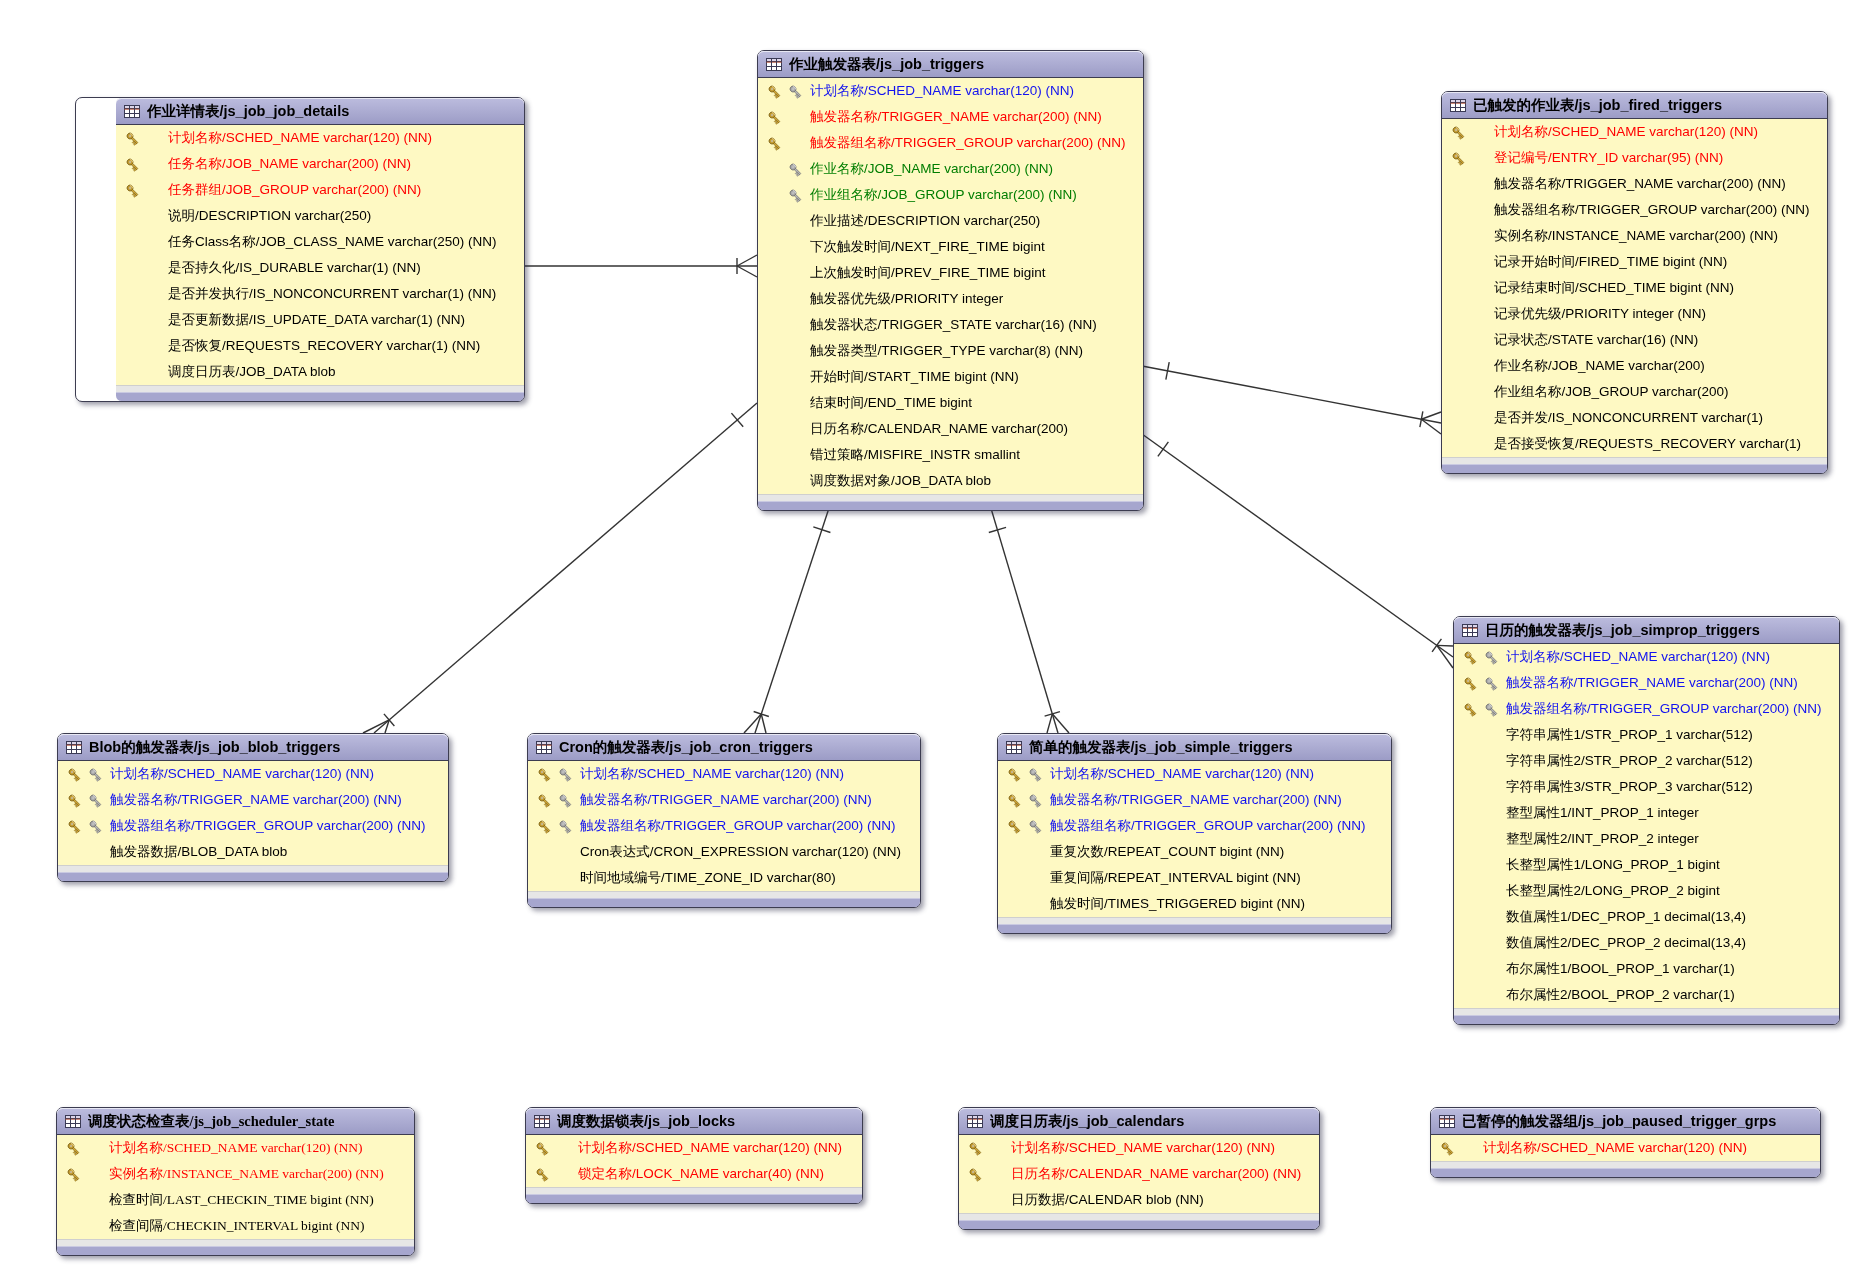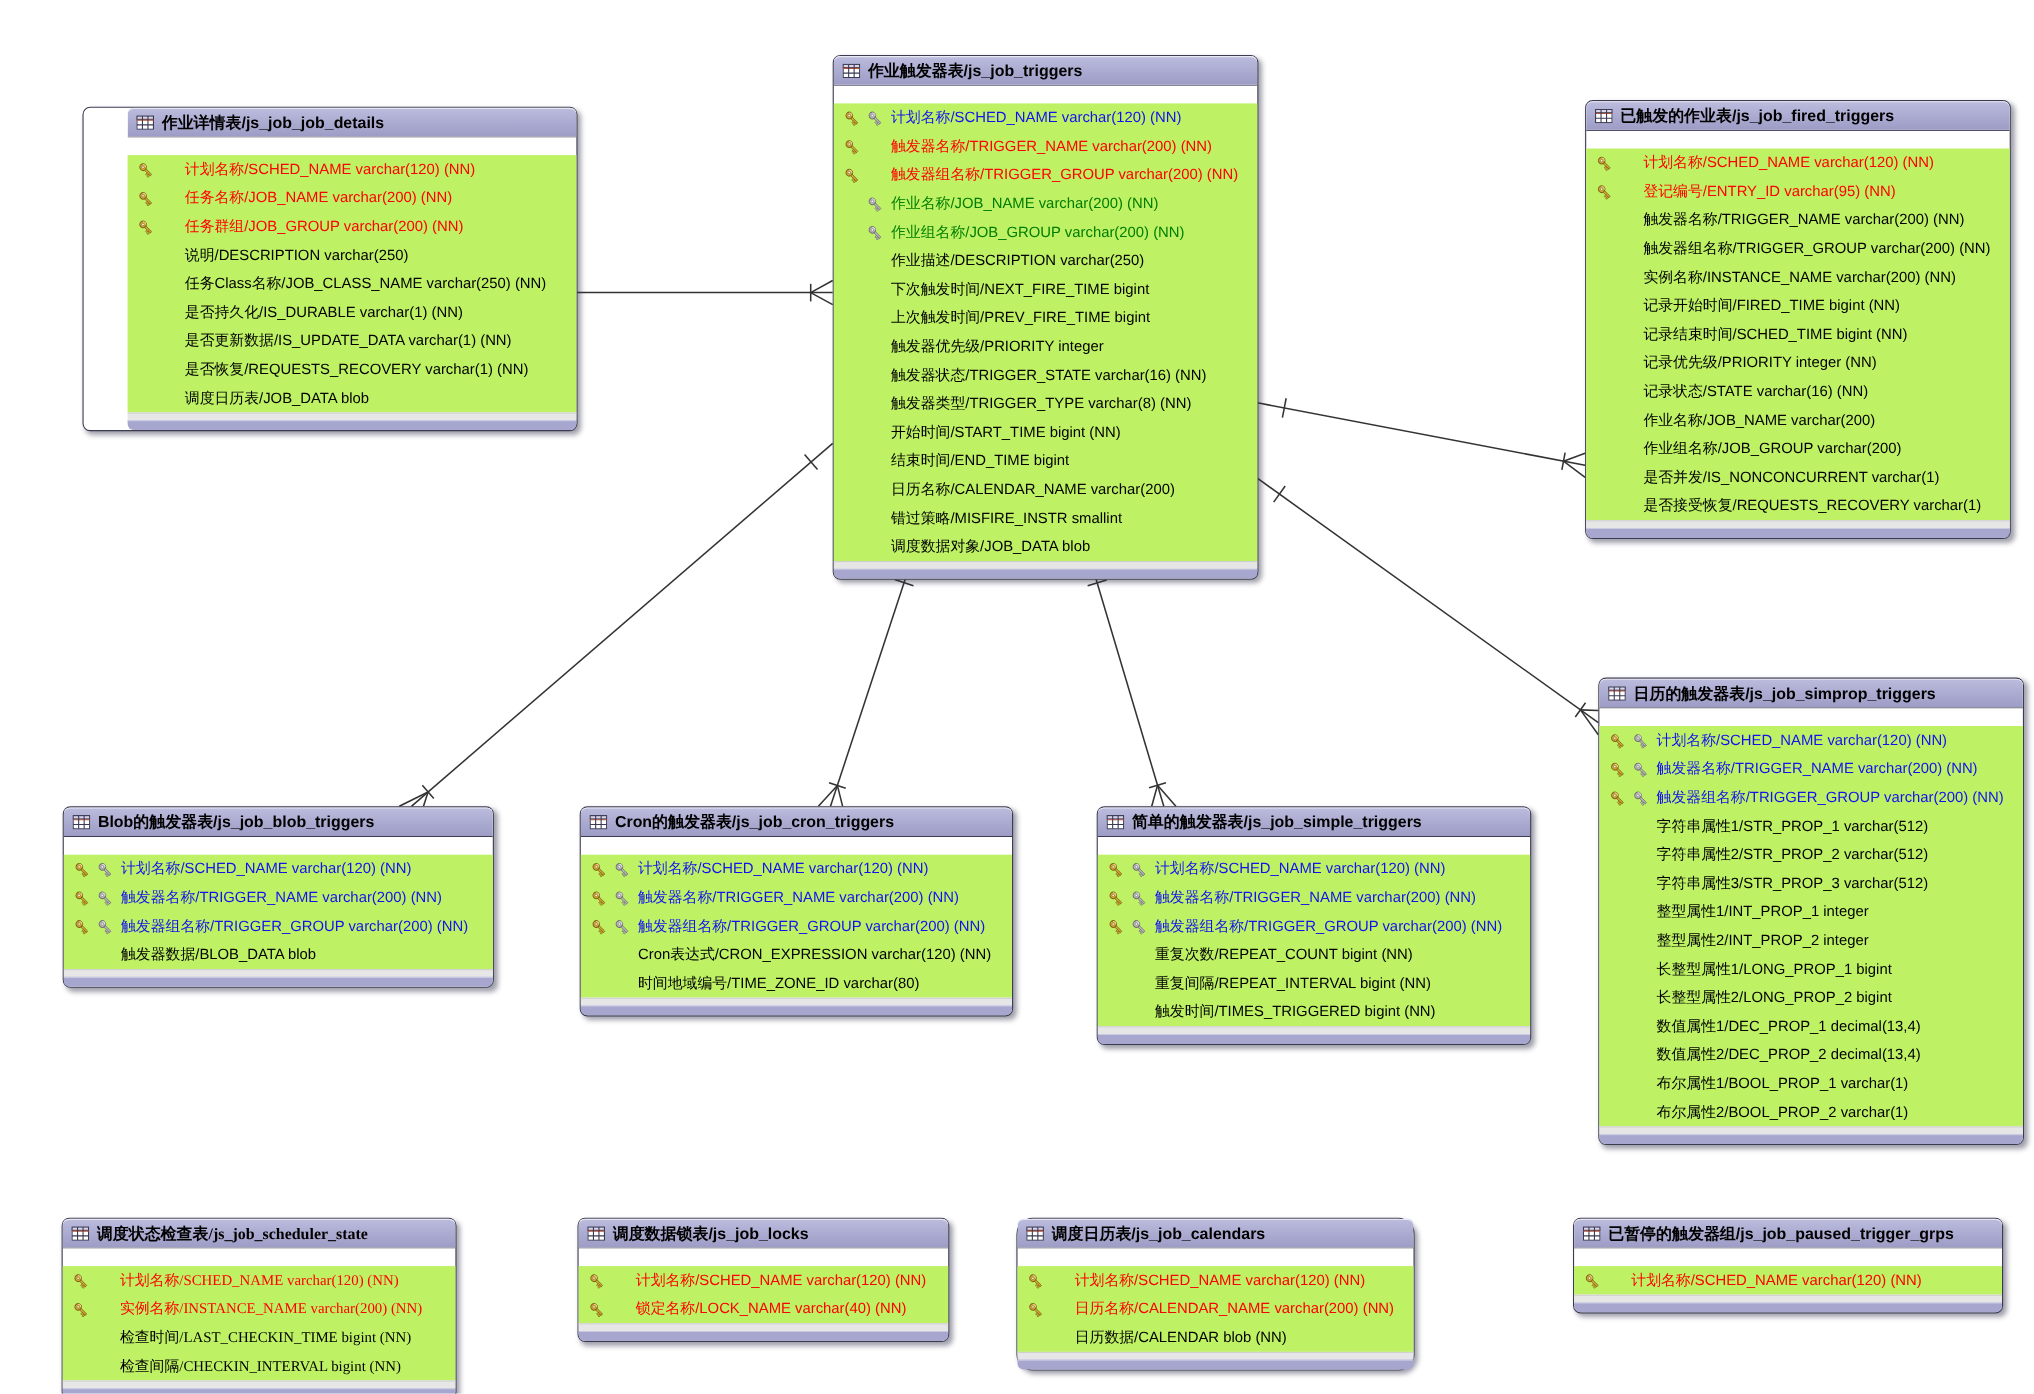--- a/index.html
+++ b/index.html
@@ -5,21 +5,21 @@
   html,body{margin:0;padding:0;background:#ffffff;}
   #canvas{position:relative;width:1849px;height:1267px;background:#ffffff;overflow:hidden;
           font-family:"Liberation Sans", sans-serif;}
   #rel-layer{position:absolute;left:0;top:0;z-index:1;}
   .db-table{position:absolute;z-index:2;background:#ffffff;border:1.5px solid #3c3c50;
             border-radius:7px;box-shadow:3px 3px 5px rgba(45,45,70,.45);}
   .thead{height:26px;display:flex;align-items:center;gap:7px;padding-left:8px;
          background:linear-gradient(#bcbcde,#9c9cc6);border-bottom:1.5px solid #3c3c50;
          border-radius:5.5px 5.5px 0 0;box-shadow:inset 0 1px 0 rgba(255,255,255,.65);}
   .ttitle{font-size:14.5px;font-weight:bold;color:#000;white-space:nowrap;overflow:hidden;}
-  .tbody{background:#bef264;margin-top:16px;}
+  .tbody{background:#fef9c3;}
   .trow{height:26px;position:relative;white-space:nowrap;overflow:hidden;}
   .keyslot{position:absolute;top:6px;width:15px;height:15px;}
   .k1{left:9px;} .k2{left:30px;}
   .flabel{position:absolute;left:52px;top:0;line-height:26px;font-size:13.5px;color:#000;}
   .c-red{color:#ff0000;} .c-blue{color:#1212f0;} .c-green{color:#007d00;} .c-black{color:#000000;}
   .tfoot-gray{height:6px;background:#e6e6e6;border-top:1px solid #cfcfcf;}
   .tfoot-lav{height:9px;background:#a6a6ce;border-radius:0 0 5.5px 5.5px;
              box-shadow:inset 0 1px 0 rgba(255,255,255,.4);}
 </style>
 </head>
@@ -116,20 +116,23 @@
           <div class="trow">
             <span class="flabel c-black">说明/DESCRIPTION varchar(250)</span>
           </div>
           <div class="trow">
             <span class="flabel c-black">任务Class名称/JOB_CLASS_NAME varchar(250) (NN)</span>
           </div>
           <div class="trow">
             <span class="flabel c-black">是否持久化/IS_DURABLE varchar(1) (NN)</span>
           </div>
           <div class="trow">
+            <span class="flabel c-black">是否并发执行/IS_NONCONCURRENT varchar(1) (NN)</span>
+          </div>
+          <div class="trow">
             <span class="flabel c-black">是否更新数据/IS_UPDATE_DATA varchar(1) (NN)</span>
           </div>
           <div class="trow">
             <span class="flabel c-black">是否恢复/REQUESTS_RECOVERY varchar(1) (NN)</span>
           </div>
           <div class="trow">
             <span class="flabel c-black">调度日历表/JOB_DATA blob</span>
           </div>
         </div>
         <div class="tfoot-gray"></div>
@@ -832,21 +835,21 @@
                   <circle cx="4" cy="7.5" r="1.1" fill="#ffffff" stroke="#7d6114" stroke-width="0.5"></circle>
                   <path d="M2.2 5.8 A2.6 2.6 0 0 1 6 5.9" fill="none" stroke="#f2dd9a" stroke-width="0.8"></path>
                 </g>
               </svg></span>
             <span class="flabel c-red">锁定名称/LOCK_NAME varchar(40) (NN)</span>
           </div>
         </div>
         <div class="tfoot-gray"></div>
         <div class="tfoot-lav"></div>
       </div>
-      <div class="db-table" style="left: 924px; top: 1107px; width: 360px; border-radius: 15px;">
+      <div class="db-table" style="left: 958px; top: 1107px; width: 360px;">
         <div class="thead">
           <span style="display: inline-flex; width: 16px; height: 13px;">
             <svg width="16" height="13" viewBox="0 0 16 13">
               <rect x="0.5" y="0.5" width="15" height="12" fill="#ffffff" stroke="#3a3a55"></rect>
               <rect x="0.5" y="0.5" width="15" height="3" fill="#dcd6ea" stroke="#3a3a55"></rect>
               <line x1="0.5" y1="4.2" x2="15.5" y2="4.2" stroke="#b0523a"></line>
               <line x1="5.5" y1="0.5" x2="5.5" y2="12.5" stroke="#3a3a55"></line>
               <line x1="10.5" y1="0.5" x2="10.5" y2="12.5" stroke="#3a3a55"></line>
               <line x1="0.5" y1="8.5" x2="15.5" y2="8.5" stroke="#3a3a55"></line>
             </svg>

